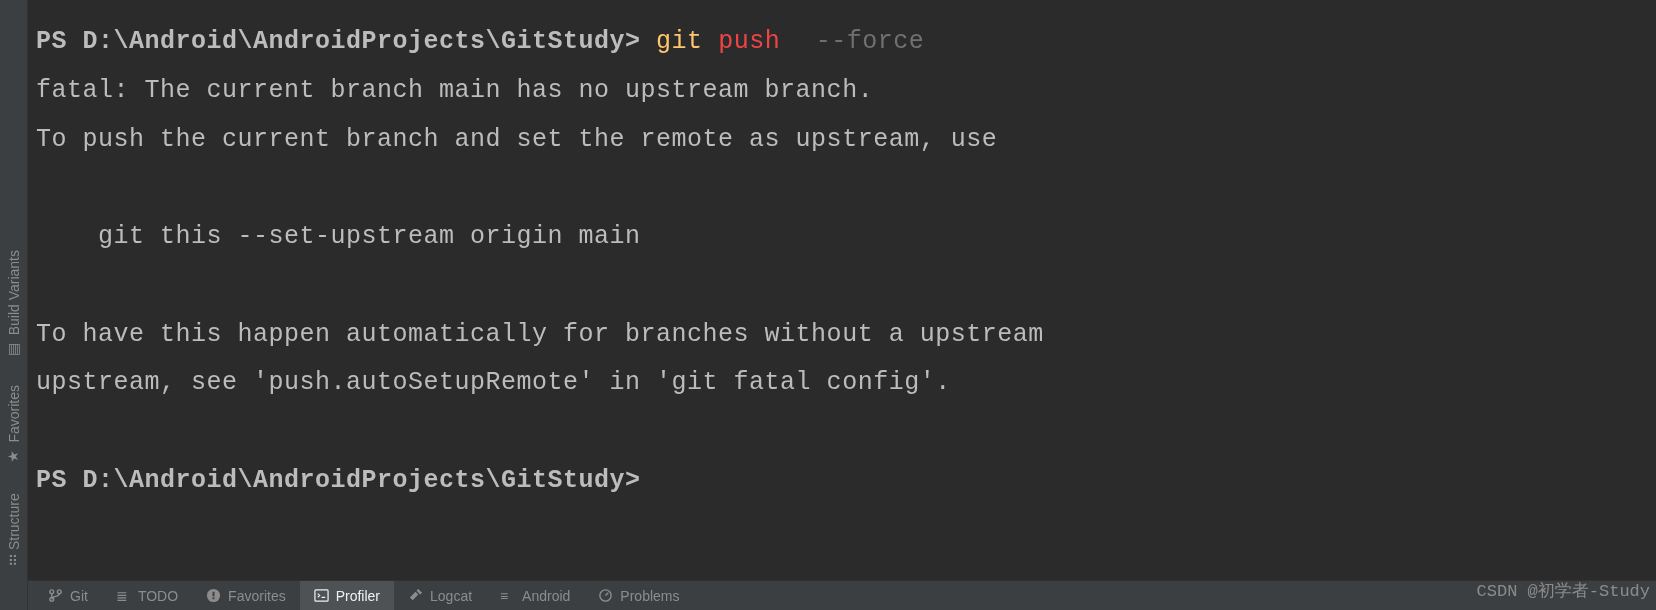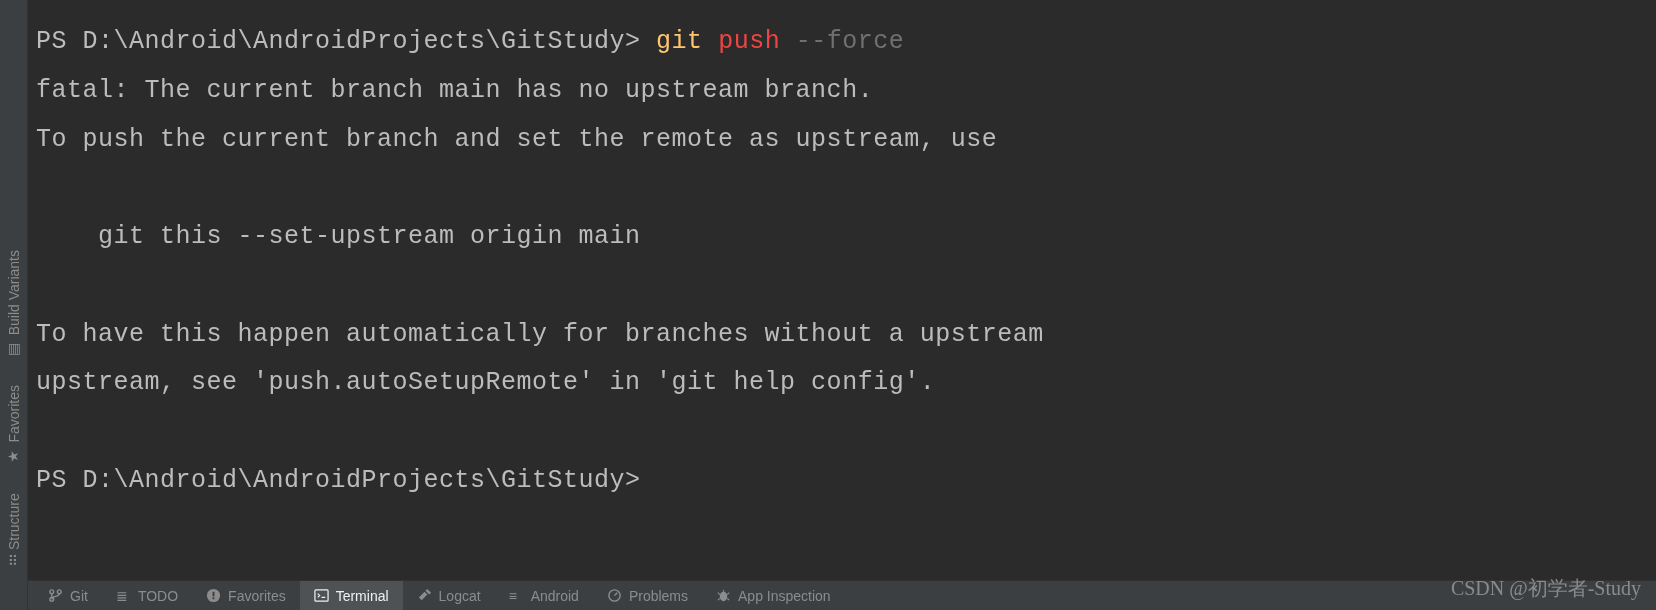--- a/index.html
+++ b/index.html
@@ -43,24 +43,24 @@
 }
 .terminal {
   flex: 1;
   padding: 18px 8px 10px 8px;
   line-height: 1.95;
   font-size: 25px;
   letter-spacing: 0.5px;
   white-space: pre;
   color: #bcbcbc;
 }
-.prompt { color: #bcbcbc; }
+.prompt { color: #bcbcbc; font-weight: bold; }
 .cmd-yellow { color: #ffc66d; }
 .cmd-white { color: #ef4444; }
-.cmd-gray { color: #707070; }
+.cmd-gray { color: #707070; margin-left: 20px; }
 .bottom-bar {
   height: 30px;
   background: #3c3f41;
   border-top: 1px solid #323232;
   display: flex;
   align-items: center;
   padding: 0 6px;
   font-family: "Segoe UI", Arial, sans-serif;
   font-size: 14px;
   color: #8c8c8c;
@@ -74,23 +74,23 @@
   cursor: pointer;
 }
 .tool-tab.active {
   background: #4e5254;
   color: #f0f0f0;
 }
 .tool-tab svg, .tool-tab .ic { width: 15px; height: 15px; flex-shrink: 0; }
 .watermark {
   position: absolute;
   bottom: 8px;
-  right: 15px;
-  font-family: Liberation Serif, serif;
-  font-size: 20px;
+  right: 6px;
+  font-family: Liberation Mono, monospace;
+  font-size: 17px;
   color: rgba(200,200,200,0.55);
   pointer-events: none;
 }
 </style>
 </head>
 <body>
 
 <div class="left-sidebar">
   <div class="side-tab">
     <span class="si">▤</span>
@@ -107,21 +107,21 @@
 </div>
 
 <div class="main-area">
   <div class="terminal"><span class="prompt">PS D:\Android\AndroidProjects\GitStudy&gt; </span><span class="cmd-yellow">git</span><span class="cmd-white"> push </span><span class="cmd-gray">--force</span>
 <span>fatal: The current branch main has no upstream branch.</span>
 <span>To push the current branch and set the remote as upstream, use</span>
 <span></span>
 <span>    git this --set-upstream origin main</span>
 <span></span>
 <span>To have this happen automatically for branches without a upstream</span>
-<span>upstream, see 'push.autoSetupRemote' in 'git help config'.</span>
+<span>upstream, see 'push.autoSetupRemote' in 'git fatal config'.</span>
 <span></span>
 <span class="prompt">PS D:\Android\AndroidProjects\GitStudy&gt;</span></div>
 
   <div class="bottom-bar">
     <div class="tool-tab">
       <svg viewBox="0 0 16 16" fill="none" stroke="#8c8c8c" stroke-width="1.5">
           <circle cx="4" cy="4" r="2"></circle>
           <circle cx="4" cy="12" r="2"></circle>
           <circle cx="12" cy="4" r="2"></circle>
           <path d="M4 6v4M12 6c0 4-8 2-8 6"></path>
@@ -138,42 +138,35 @@
           <rect x="7" y="4" width="2" height="5" fill="#3c3f41"></rect>
           <rect x="7" y="10" width="2" height="2" fill="#3c3f41"></rect>
         </svg>
       <span>Favorites</span>
     </div>
     <div class="tool-tab active">
       <svg viewBox="0 0 16 16" fill="#f0f0f0">
           <rect x="1" y="2" width="14" height="12" rx="1" fill="none" stroke="#f0f0f0" stroke-width="1.3"></rect>
           <path d="M4 6l2 2-2 2M8 10h4" stroke="#f0f0f0" stroke-width="1.3" fill="none"></path>
         </svg>
-      <span>Terminal</span>
+      <span>Profiler</span>
     </div>
     <div class="tool-tab">
       <svg viewBox="0 0 16 16" fill="#8c8c8c">
           <path d="M2 10l6-6 3 3-6 6-3-3zM9 3l4 4 2-2-4-4-2 2z"></path>
         </svg>
       <span>Logcat</span>
     </div>
     <div class="tool-tab">
       <span class="ic" style="color:#8c8c8c">≡</span>
       <span>Android</span>
     </div>
     <div class="tool-tab">
       <svg viewBox="0 0 16 16" fill="none" stroke="#8c8c8c" stroke-width="1.5">
           <circle cx="8" cy="8" r="6"></circle>
           <path d="M8 8l3-3"></path>
         </svg>
       <span>Problems</span>
     </div>
-    <div class="tool-tab">
-      <svg viewBox="0 0 16 16" fill="#8c8c8c">
-          <ellipse cx="8" cy="9" rx="4" ry="5"></ellipse>
-          <path d="M4 7l-2-2M12 7l2-2M4 11l-2 2M12 11l2 2M8 4V2" stroke="#8c8c8c" stroke-width="1.3"></path>
-        </svg>
-      <span>App Inspection</span>
-    </div>
   </div>
 </div>
 
 <div class="watermark">CSDN @初学者-Study</div>
 
 </body></html>

